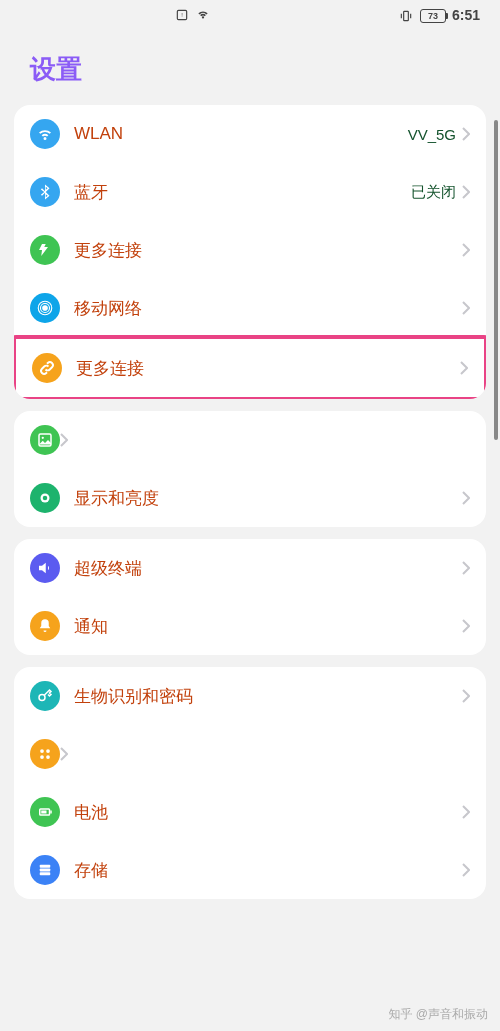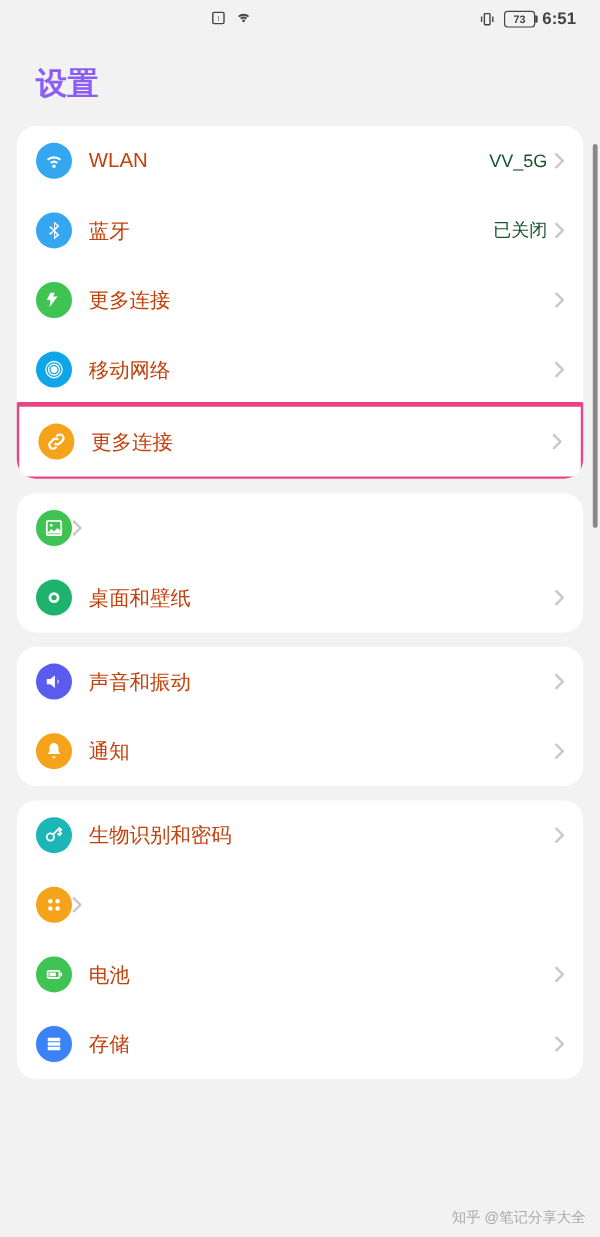--- a/index.html
+++ b/index.html
@@ -231,37 +231,37 @@
         </svg>
       </div>
   </div>
   <div class="row">
     <div class="icon" style="background:#1db36d">
       <svg width="18" height="18" viewBox="0 0 24 24" fill="#fff">
           <circle cx="12" cy="12" r="6"></circle>
           <circle cx="12" cy="12" r="3" fill="#1db36d"></circle>
         </svg>
     </div>
-    <div class="label">桌面和壁纸</div>
+    <div class="label">显示和亮度</div>
     <div class="chevron">
         <svg width="8" height="14" viewBox="0 0 8 14" fill="none" stroke="#c7c7cc" stroke-width="2">
           <path d="M1 1l6 6-6 6"></path>
         </svg>
       </div>
   </div>
 </div>
 
 <div class="group">
   <div class="row">
     <div class="icon" style="background:#5b5bf0">
       <svg width="18" height="18" viewBox="0 0 24 24" fill="#fff">
           <path d="M4 9v6h4l5 4V5L8 9H4zm12 0a4 4 0 010 6"></path>
         </svg>
     </div>
-    <div class="label">声音和振动</div>
+    <div class="label">超级终端</div>
     <div class="chevron">
         <svg width="8" height="14" viewBox="0 0 8 14" fill="none" stroke="#c7c7cc" stroke-width="2">
           <path d="M1 1l6 6-6 6"></path>
         </svg>
       </div>
   </div>
   <div class="row">
     <div class="icon" style="background:#f6a31c">
       <svg width="18" height="18" viewBox="0 0 24 24" fill="#fff">
           <path d="M12 3a5 5 0 00-5 5v4l-2 3h14l-2-3V8a5 5 0 00-5-5zm-2 15a2 2 0 104 0h-4z"></path>
@@ -332,13 +332,13 @@
     <div class="label">存储</div>
     <div class="chevron">
         <svg width="8" height="14" viewBox="0 0 8 14" fill="none" stroke="#c7c7cc" stroke-width="2">
           <path d="M1 1l6 6-6 6"></path>
         </svg>
       </div>
   </div>
 </div>
 
 <div class="scroll-indicator"></div>
-<div class="watermark">知乎 @笔记分享大全</div>
+<div class="watermark">知乎 @声音和振动</div>
 
 </body></html>

